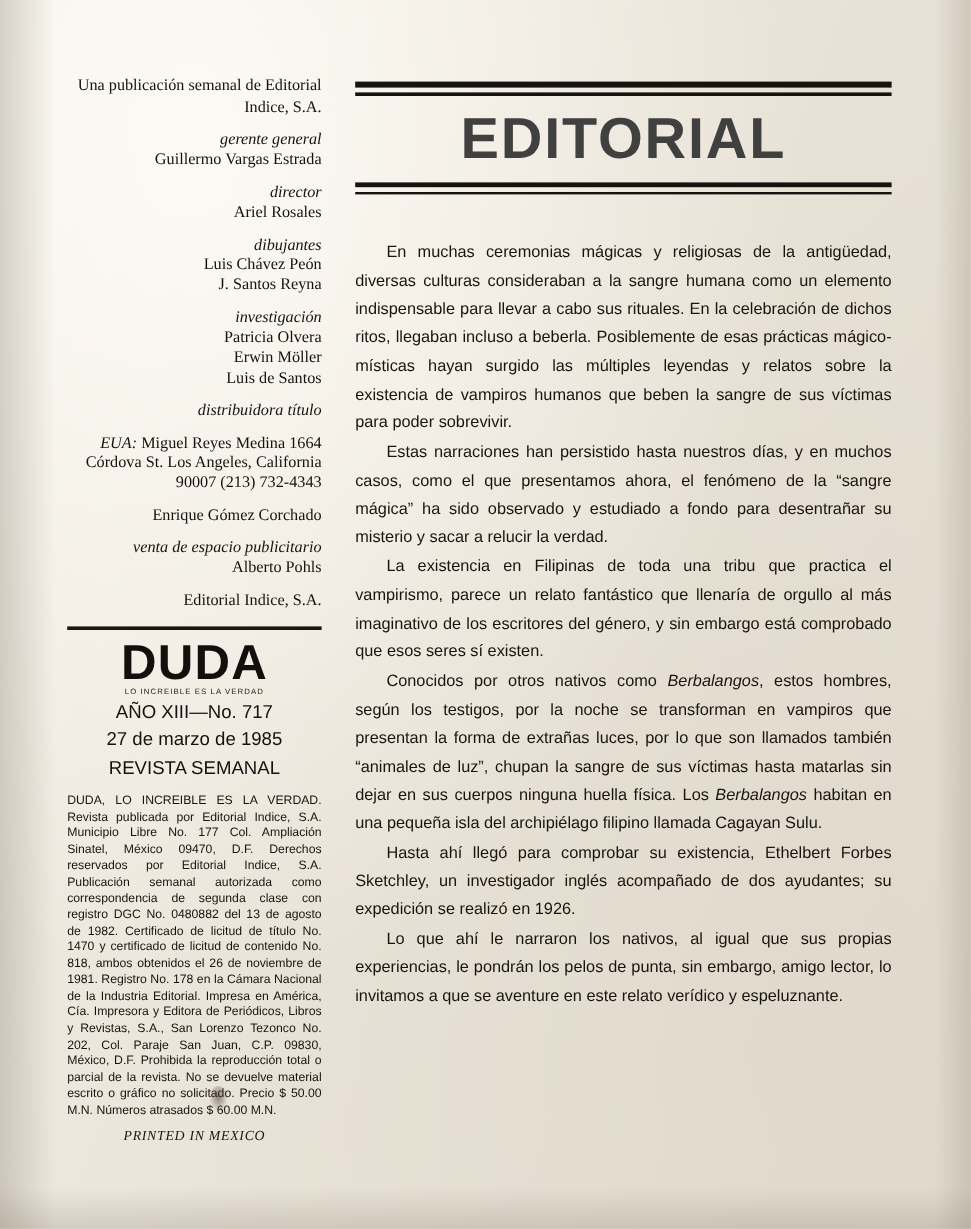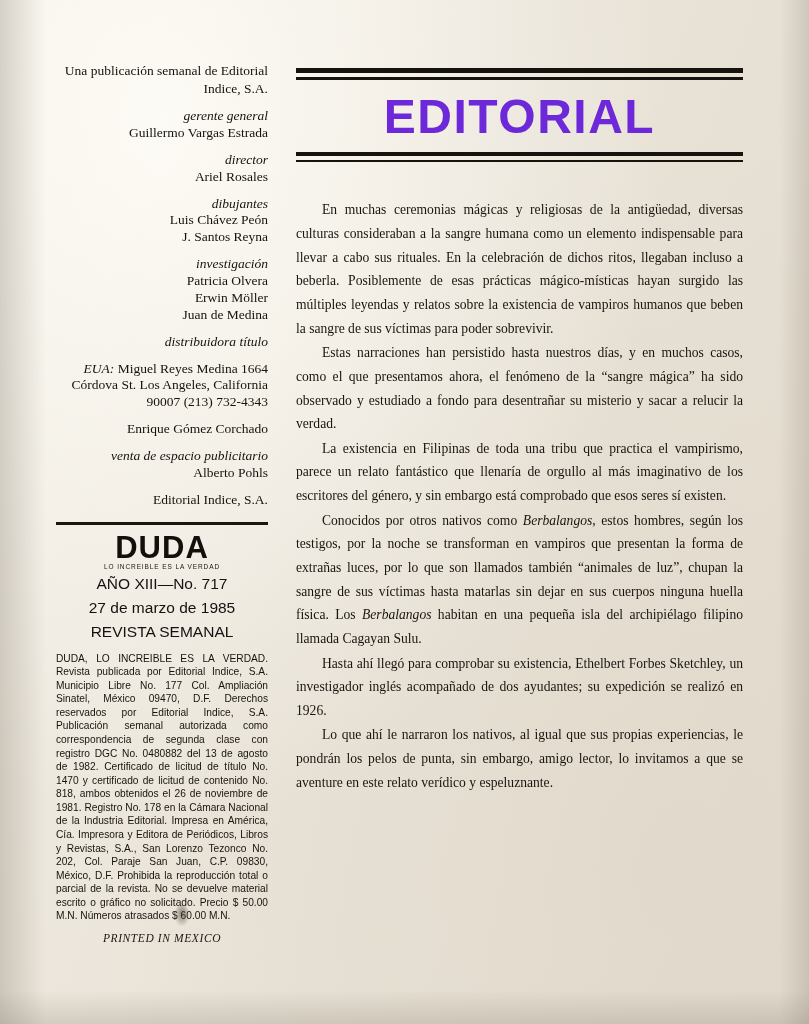--- a/index.html
+++ b/index.html
@@ -89,21 +89,21 @@
   }
 
   
   .duda-wrap {
     text-align: center;
     margin-top: 2px;
   }
   .duda {
     font-family: "Liberation Sans", sans-serif;
     font-weight: bold;
-    font-size: 31px;
+    font-size: 41px;
     letter-spacing: 1px;
     line-height: 0.95;
     color: #120f0c;
   }
   .duda-sub {
     font-family: "Liberation Sans", sans-serif;
     font-size: 6.5px;
     letter-spacing: 0.9px;
     color: #1a1713;
     margin-top: 1px;
@@ -160,27 +160,27 @@
     height: 2px;
     background: #16120e;
     margin-top: 4px;
   }
   .editorial-title {
     font-family: "Liberation Sans", sans-serif;
     font-weight: bold;
     font-size: 48px;
     letter-spacing: 1.5px;
     text-align: center;
-    color: #6d28d9;
+    color: #404040;
     line-height: 1.05;
     margin: 6px 0 4px 0;
   }
   .body-text {
     margin-top: 36px;
-    font-family: Liberation Serif, serif;
+    font-family: Liberation Sans, sans-serif;
     font-size: 13.6px;
     line-height: 1.74;
     color: #18150f;
     text-align: justify;
   }
   .body-text p {
     margin: 0 0 1px 0;
     text-indent: 26px;
   }
   .body-text em { font-style: italic; }
@@ -232,21 +232,21 @@
           <div>Luis Chávez Peón</div>
           <div>J. Santos Reyna</div>
         </div>
       </div>
 
       <div class="credit">
         <div class="role">investigación</div>
         <div class="names">
           <div>Patricia Olvera</div>
           <div>Erwin Möller</div>
-          <div>Juan de Medina</div>
+          <div>Luis de Santos</div>
         </div>
       </div>
 
       <div class="credit block-wide">
         <div class="role">distribuidora título</div>
       </div>
 
       <div class="credit">
         <div class="names">
           <span class="inline-role">EUA:</span>

